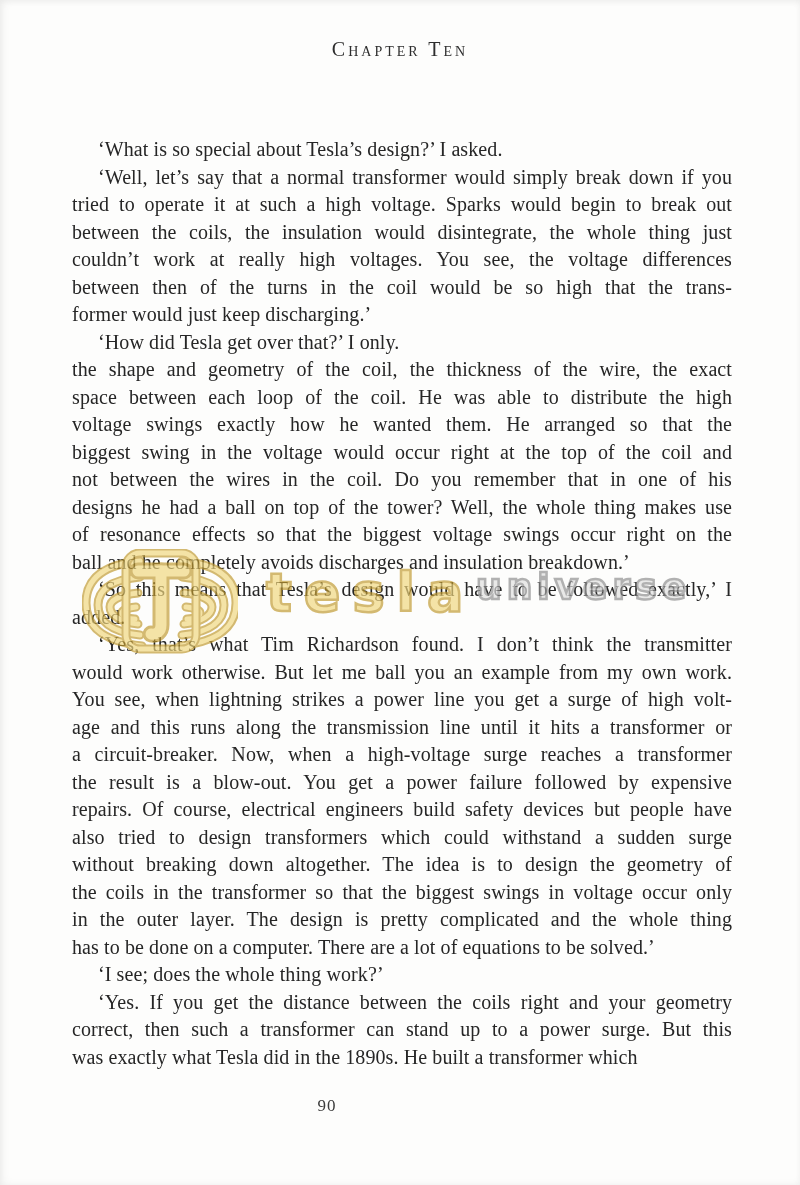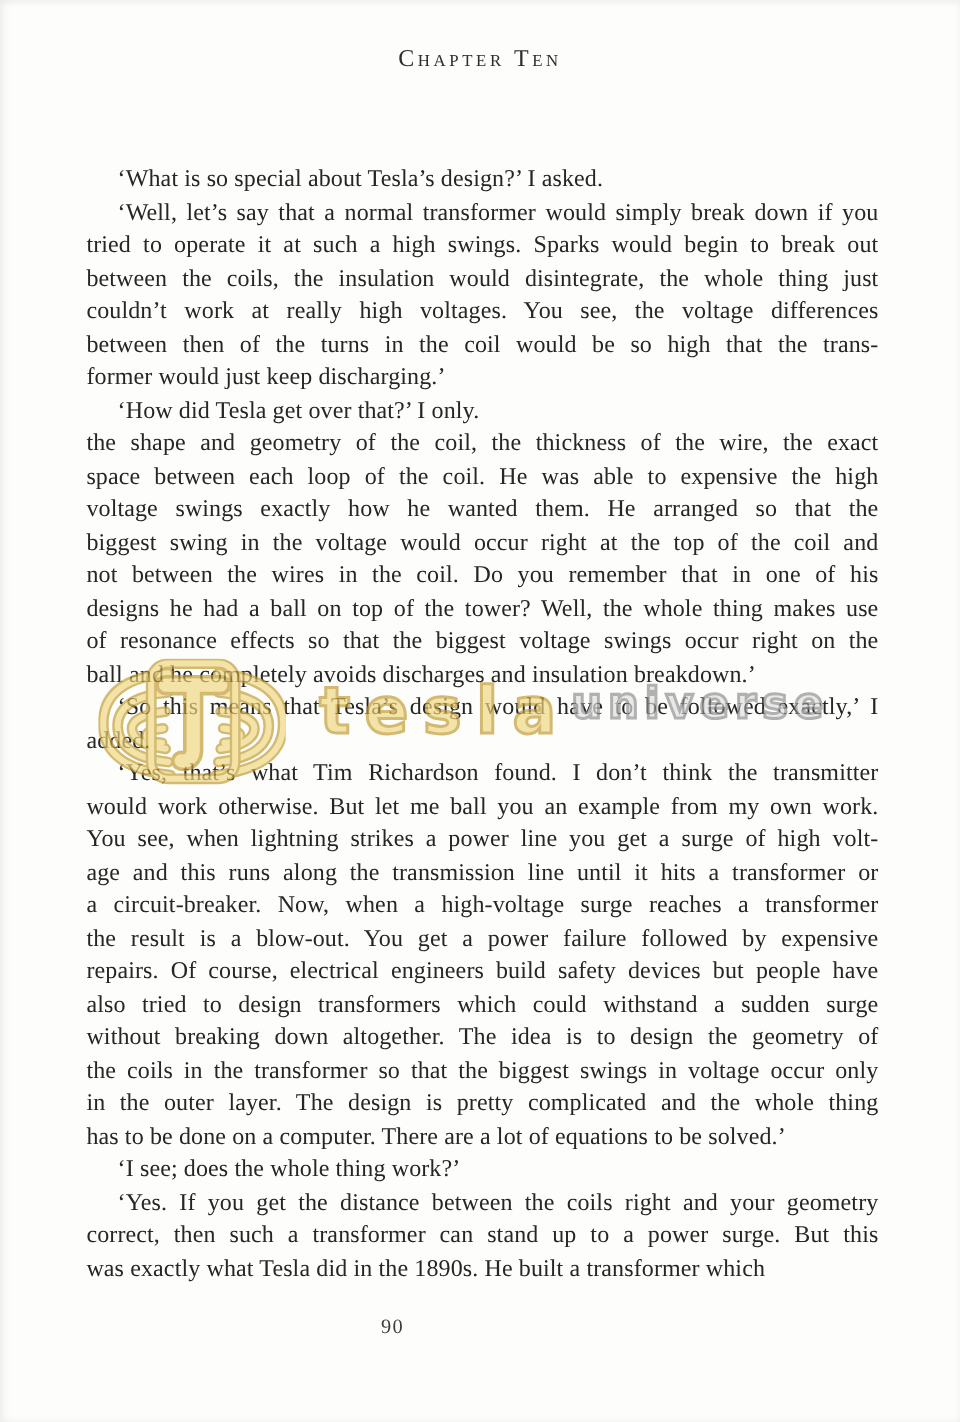--- a/index.html
+++ b/index.html
@@ -52,32 +52,32 @@
 <div class="page">
 
   <div class="heading">Chapter Ten</div>
 
   <div class="text-block">
       <div class="para">
         <div class="line first paralast">‘What is so special about Tesla’s design?’ I asked.</div>
       </div>
       <div class="para">
         <div class="line first">‘Well, let’s say that a normal transformer would simply break down if you</div>
-        <div class="line">tried to operate it at such a high swings. Sparks would begin to break out</div>
+        <div class="line">tried to operate it at such a high voltage. Sparks would begin to break out</div>
         <div class="line">between the coils, the insulation would disintegrate, the whole thing just</div>
         <div class="line">couldn’t work at really high voltages. You see, the voltage differences</div>
         <div class="line">between then of the turns in the coil would be so high that the trans-</div>
         <div class="line paralast">former would just keep discharging.’</div>
       </div>
       <div class="para">
         <div class="line first paralast">‘How did Tesla get over that?’ I only.</div>
       </div>
       <div class="para">
         <div class="line">the shape and geometry of the coil, the thickness of the wire, the exact</div>
-        <div class="line">space between each loop of the coil. He was able to expensive the high</div>
+        <div class="line">space between each loop of the coil. He was able to distribute the high</div>
         <div class="line">voltage swings exactly how he wanted them. He arranged so that the</div>
         <div class="line">biggest swing in the voltage would occur right at the top of the coil and</div>
         <div class="line">not between the wires in the coil. Do you remember that in one of his</div>
         <div class="line">designs he had a ball on top of the tower? Well, the whole thing makes use</div>
         <div class="line">of resonance effects so that the biggest voltage swings occur right on the</div>
         <div class="line paralast">ball and he completely avoids discharges and insulation breakdown.’</div>
       </div>
       <div class="para">
         <div class="line first">‘So this means that Tesla’s design would have to be followed exactly,’ I</div>
         <div class="line paralast">added.</div>

